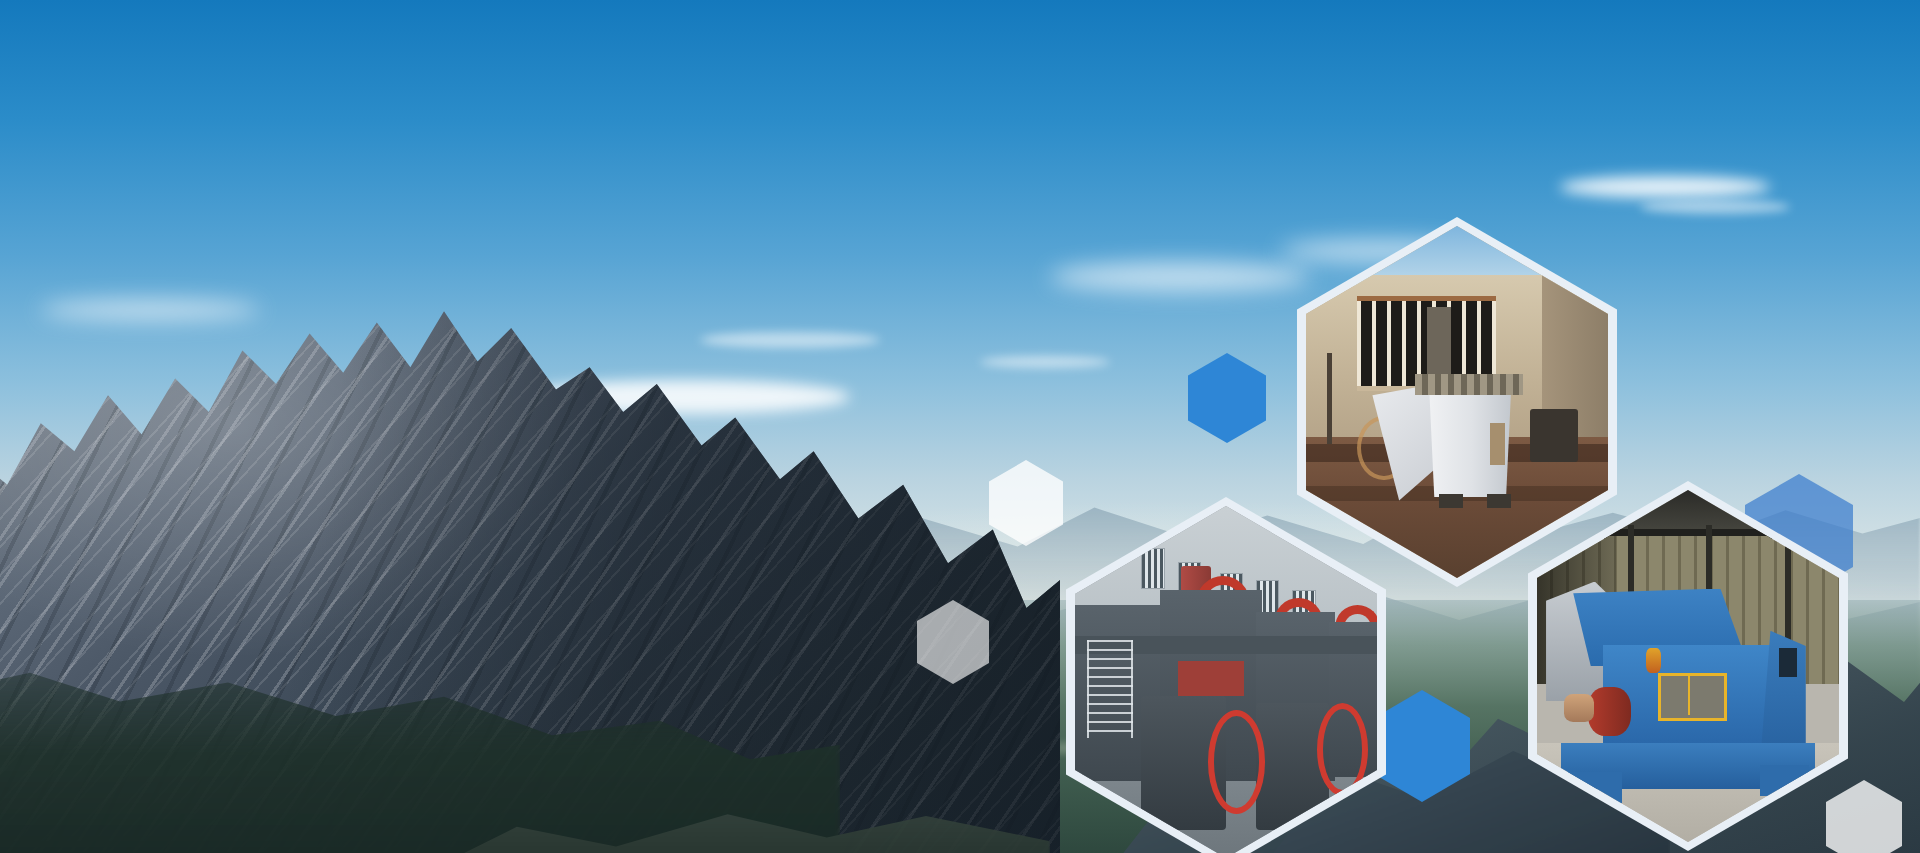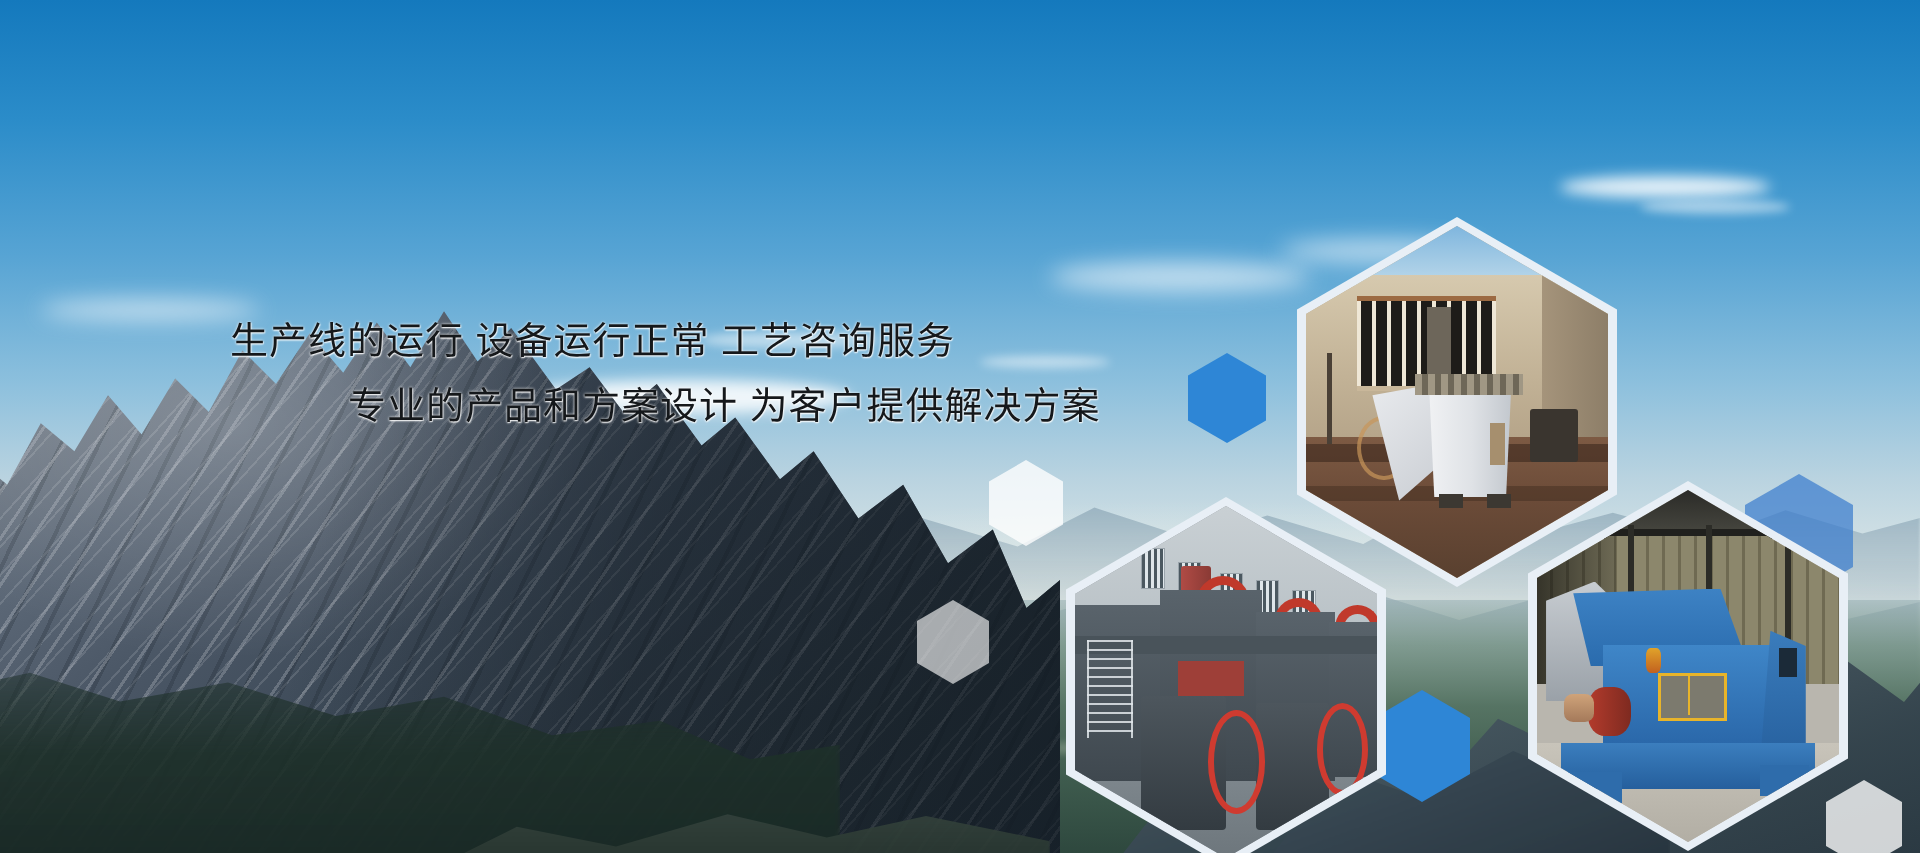--- a/index.html
+++ b/index.html
@@ -448,24 +448,20 @@
   <div class="mtn-left"></div>
   <div class="mtn-main">
     <div class="mtn-main-rock"></div>
     <div class="mtn-main-shadow"></div>
   </div>
   <div class="mtn-main-trees"></div>
   <div class="mtn-right"></div>
   <div class="mtn-right2"></div>
   <div class="mtn-bottom"></div>
 
-  <div class="copy">
-    <p class="headline">生产线的运行 设备运行正常 工艺咨询服务</p>
-    <p class="headline">专业的产品和方案设计  为客户提供解决方案</p>
-  </div>
 
   <div class="hex hex-deco hex-blue" style="left:1188px; top:353px; width:78px; height:90px;"></div>
 
   <div class="hex hex-deco hex-white" style="left:989px; top:460px; width:74px; height:86px;"></div>
 
   <div class="hex hex-deco hex-white-soft" style="left:917px; top:600px; width:72px; height:84px;"></div>
 
   <div class="hex hex-deco hex-blue" style="left:1374px; top:690px; width:96px; height:112px;"></div>
 
   <div class="hex hex-deco hex-blue-light" style="left:1745px; top:474px; width:108px; height:124px;"></div>

